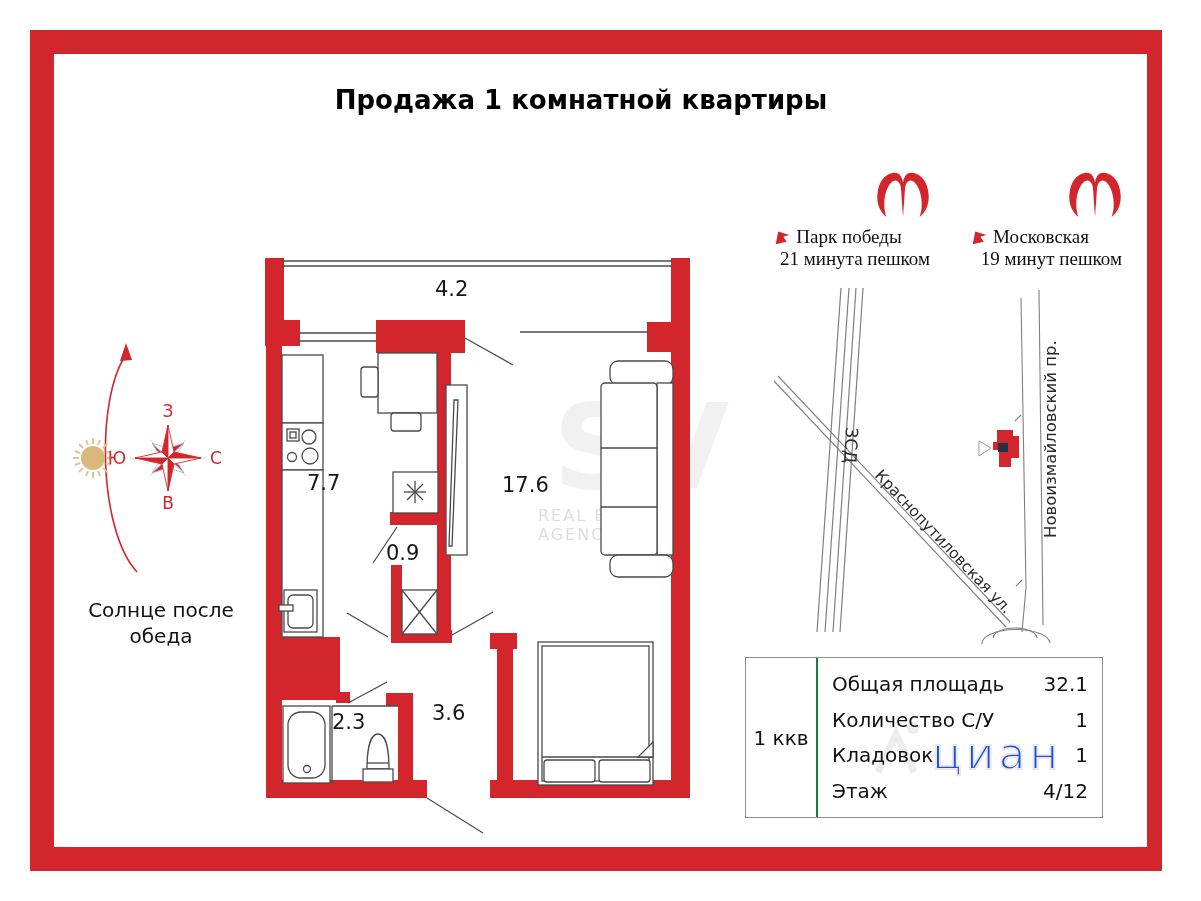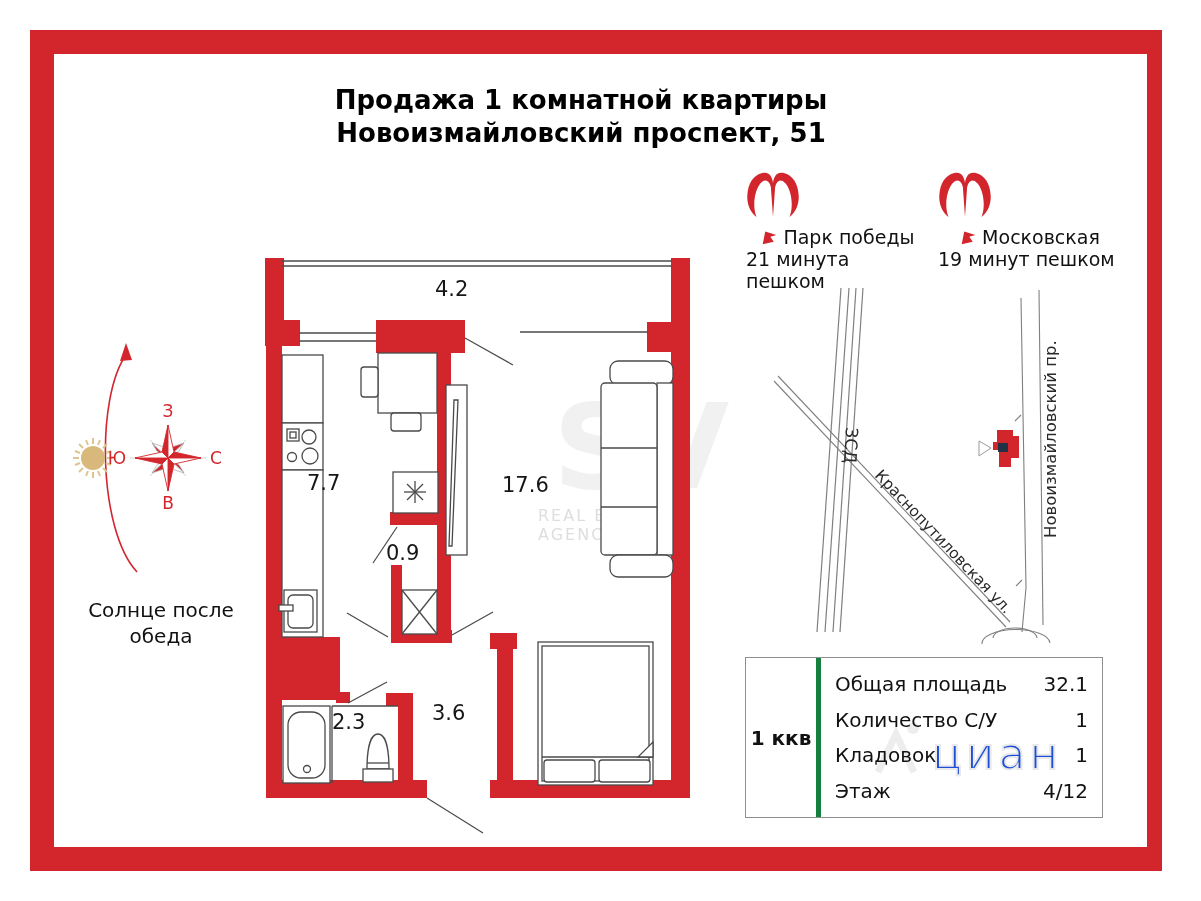--- a/index.html
+++ b/index.html
@@ -6,34 +6,34 @@
   html,body{margin:0;padding:0;background:#fff;}
   .canvas{position:relative;width:1162px;height:901px;background:#fff;overflow:hidden;
           font-family:"DejaVu Sans","Liberation Sans",sans-serif;color:#111;}
   .frame{position:absolute;left:30px;top:30px;width:1141px;height:841px;
          border:24px solid var(--red);box-sizing:border-box;}
   .title{position:absolute;top:84px;left:0;width:100%;text-align:center;
          font-size:26px;font-weight:bold;line-height:1.25;color:#000;}
   .red-wall{position:absolute;background:var(--red);z-index:3;}
   .plan-svg{position:absolute;left:255px;top:250px;z-index:4;}
   .room-label{position:absolute;z-index:5;font-size:21px;text-align:left;color:#161616;}
-  .metro-block{position:absolute;width:184px;text-align:left;z-index:5;}
+  .metro-block{position:absolute;width:184px;text-align:right;z-index:5;font-family:Liberation Serif, serif;}
   .metro-name{display:flex;align-items:center;justify-content:center;gap:5px;
               font-size:19px;margin-top:4px;}
   .metro-walk{font-size:19px;margin-top:0;}
   .compass-svg{position:absolute;left:60px;top:335px;z-index:2;}
   .compass-caption{position:absolute;left:81px;top:597px;width:160px;text-align:center;
                    font-size:20px;line-height:1.3;z-index:2;}
   .map-svg{position:absolute;left:770px;top:280px;z-index:2;}
   svg text{font-family:"DejaVu Sans","Liberation Sans",sans-serif;}
   .info-table{position:absolute;left:745px;top:657px;width:358px;height:161px;
               border:1px solid #8f8f8f;box-sizing:border-box;display:flex;
               font-size:20px;z-index:5;background:transparent;}
-  .it-left{width:70px;border-right:5px solid #15803d;display:flex;align-items:center;
-           justify-content:center;font-weight:bold;}
+  .it-left{width:70px;border-right:2px solid #15803d;display:flex;align-items:center;
+           justify-content:center;}
   .it-right{flex:1;display:flex;flex-direction:column;justify-content:space-around;
             padding:8px 14px;}
   .it-row{display:flex;justify-content:space-between;}
   .wm-agency{position:absolute;left:538px;top:506px;width:210px;z-index:1;
              font-size:16px;letter-spacing:2px;color:#dedede;}
   .wm-monogram{position:absolute;left:553px;top:388px;z-index:1;font-size:118px;
                font-weight:bold;color:#f1f1f1;line-height:1;}
   .wm-cian{position:absolute;left:872px;top:718px;z-index:1;display:flex;
            align-items:flex-end;gap:8px;}
   .wm-cian-text{font-size:44px;line-height:1;letter-spacing:4px;color:#1d4ed8;
@@ -41,21 +41,20 @@
 </style>
 </head>
 <body>
 
 <div class="canvas">
 
   <div class="frame"></div>
 
   <div class="title">
     <div>Продажа 1 комнатной квартиры</div>
-    <div>Новоизмайловский проспект, 51</div>
   </div>
 
   <div class="wm-monogram">SV</div>
   <div class="wm-agency">REAL ESTATE AGENCY</div>
   <div class="wm-cian">
     <svg width="52" height="58" viewBox="0 0 52 58">
       <path d="M6,54 L24,16 L42,54" stroke="#ededed" stroke-width="7" fill="none"></path>
       <circle cx="41" cy="10" r="6" fill="#ededed"></circle>
     </svg>
     <span class="wm-cian-text">циан</span>

